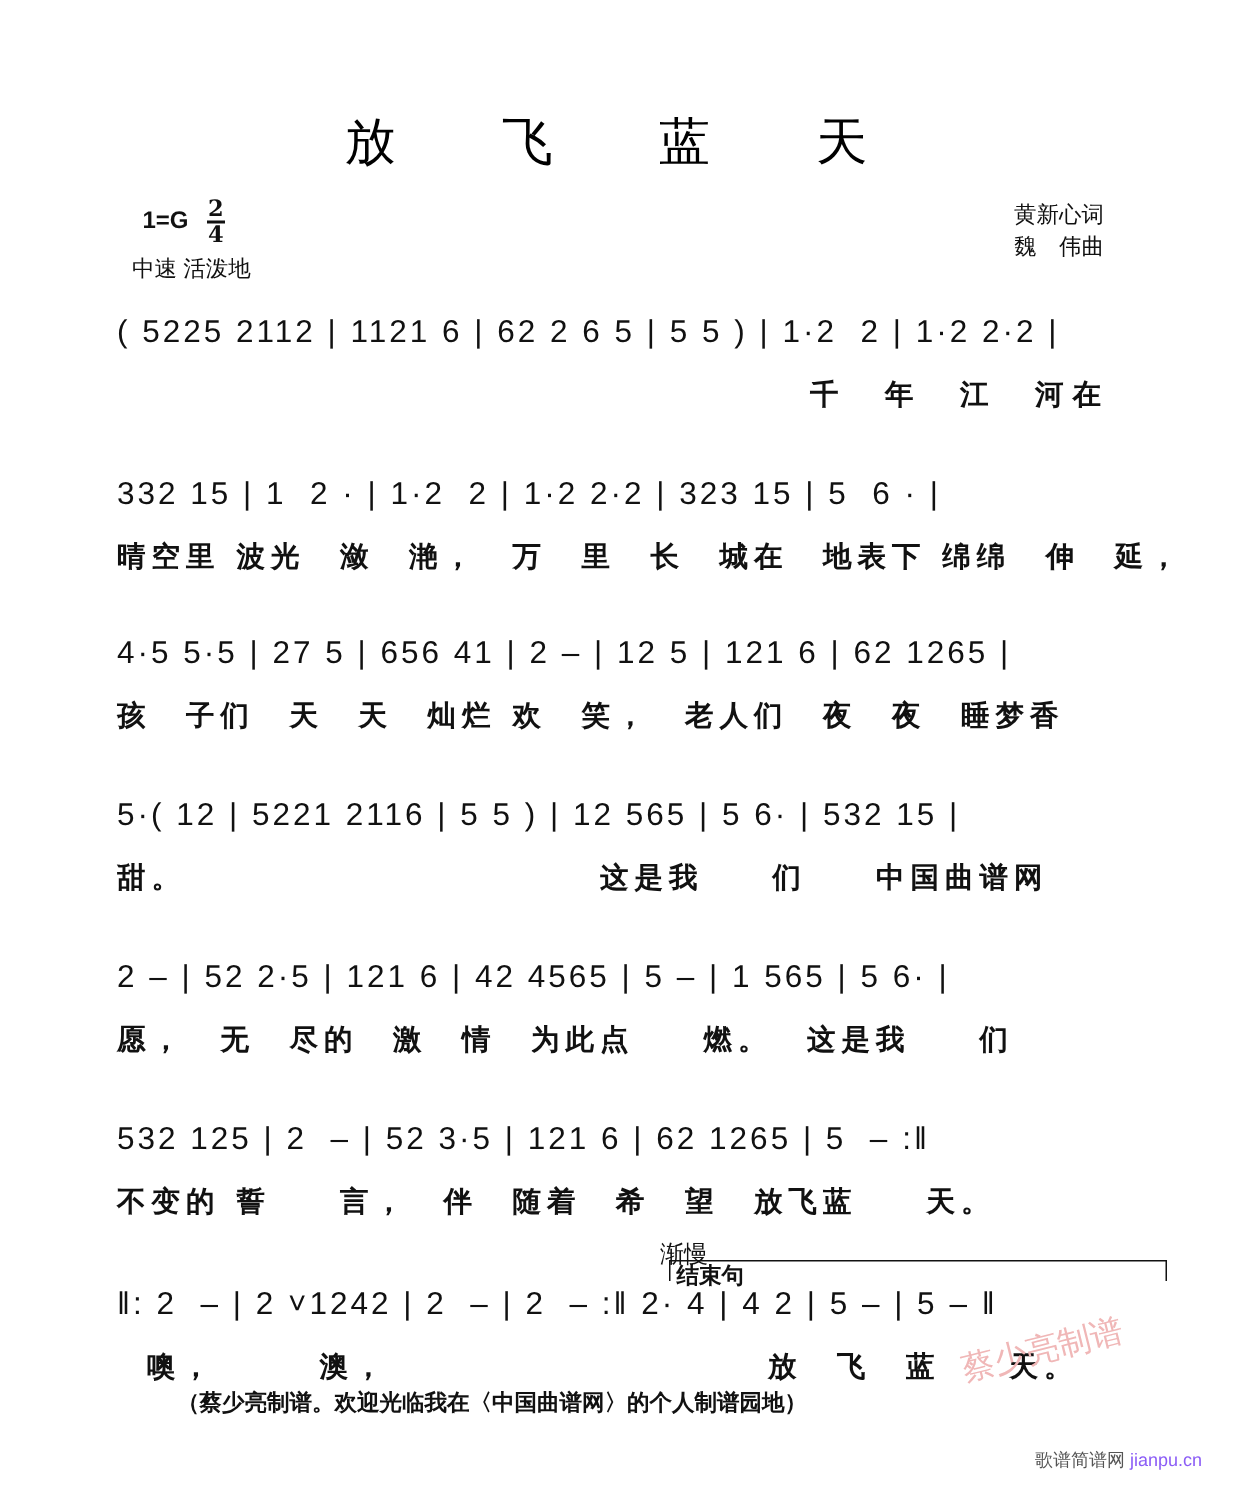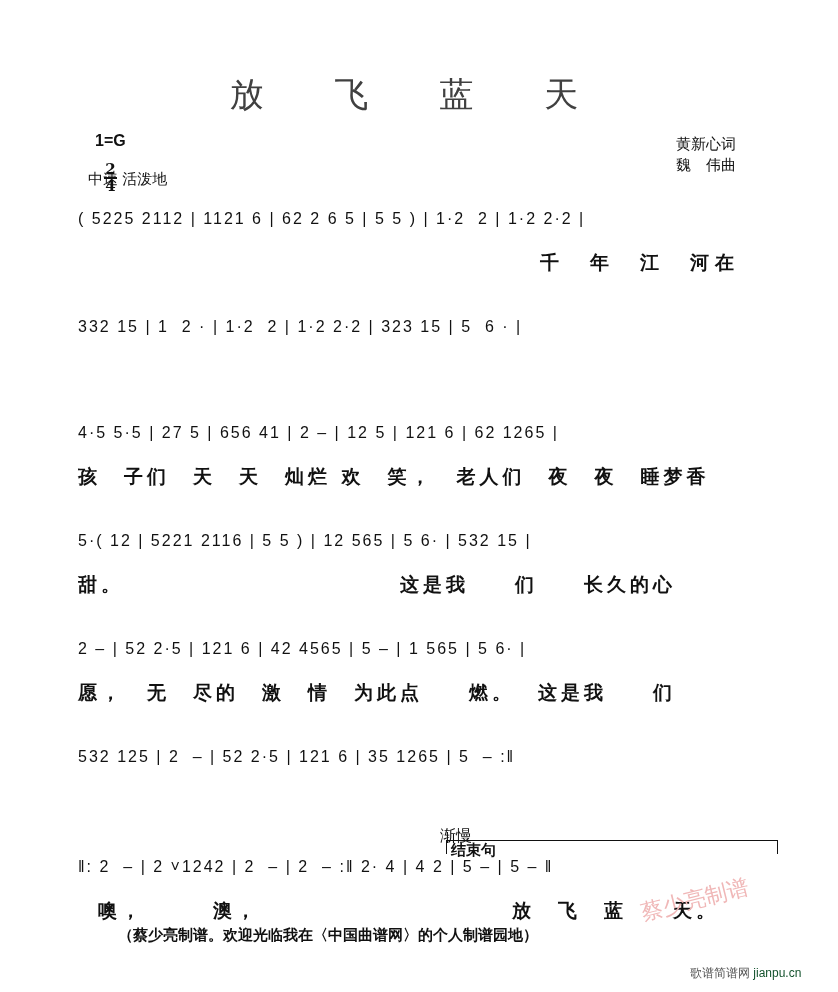--- a/index.html
+++ b/index.html
@@ -1,29 +1,29 @@
 <!DOCTYPE html>
 <html><head>
 <meta charset="utf-8">
 <style>
   html,body{margin:0;padding:0;background:#fff;}
   body{width:838px;height:992px;position:relative;overflow:hidden;font-family:"Liberation Sans","DejaVu Sans",sans-serif;color:#111;}
-  .title{position:absolute;top:72px;left:0;width:838px;text-align:center;font-family:"DejaVu Sans",sans-serif;font-size:34px;color:#404040;letter-spacing:30px;font-weight:normal;}
-  .key{position:absolute;top:132px;left:95px;font-size:16px;font-weight:bold;display:flex;align-items:center;gap:12px;flex-direction:column;}
+  .title{position:absolute;top:72px;left:0;width:838px;text-align:center;font-family:"DejaVu Sans",sans-serif;font-size:34px;color:#000000;letter-spacing:30px;font-weight:normal;}
+  .key{position:absolute;top:132px;left:95px;font-size:16px;font-weight:bold;display:flex;align-items:center;gap:12px;}
   .frac{display:inline-flex;flex-direction:column;align-items:center;font-family:"DejaVu Serif",serif;font-weight:bold;font-size:15px;line-height:15px;}
   .frac .n{border-bottom:2px solid #111;padding:0 1px;}
   .tempo{position:absolute;top:170px;left:88px;font-size:15px;}
   .credits{position:absolute;top:133px;left:676px;font-size:15px;font-weight:normal;line-height:21px;}
   .row{position:absolute;left:78px;width:680px;height:70px;}
-  .notes{position:absolute;top:0;left:0;width:680px;height:32px;display:flex;align-items:flex-start;font-size:16px;white-space:pre;letter-spacing:2px;}
+  .notes{position:absolute;top:0;left:0;width:680px;height:32px;display:flex;align-items:flex-start;font-size:21px;white-space:pre;letter-spacing:2px;}
   .lyr{position:absolute;top:40px;left:0;width:680px;font-size:19px;font-weight:bold;white-space:pre;letter-spacing:4px;font-family:"DejaVu Sans",sans-serif;}
   .footer{position:absolute;top:926px;left:118px;font-size:15px;font-weight:bold;}
   .wm{position:absolute;top:885px;left:640px;font-size:22px;color:#f0b7b7;transform:rotate(-14deg);font-family:"DejaVu Serif",serif;}
   .site{position:absolute;top:965px;left:690px;font-size:12px;color:#555;}
-  .site b{color:#14532d;font-weight:normal;}
+  .site b{color:#8b5cf6;font-weight:normal;}
   .slow{position:absolute;top:826px;left:440px;font-size:16px;}
   .endbr{position:absolute;top:840px;left:446px;width:332px;height:14px;border-top:1.5px solid #111;border-left:1.5px solid #111;border-right:1.5px solid #111;font-size:15px;font-weight:bold;padding-left:4px;box-sizing:border-box;}
 </style>
 </head>
 <body>
 
 <div class="title">放 飞 蓝 天</div>
 
 <div class="key">
   <span>1=G</span>
@@ -38,39 +38,41 @@
   <div>魏　伟曲</div>
 </div>
 
 <div class="row" style="top:210px;">
   <div class="notes">( 5225 2112 | 1121 6 | 62 2 6 5 | 5 5 ) | 1·2  2 | 1·2 2·2 |</div>
   <div class="lyr" style="left:462px;letter-spacing:6px;">千　年　江　河在</div>
 </div>
 
 <div class="row" style="top:318px;">
   <div class="notes">332 15 | 1  2 · | 1·2  2 | 1·2 2·2 | 323 15 | 5  6 · |</div>
+  <div class="lyr">晴空里 波光　潋　滟，　万　里　长　城在　地表下 绵绵　伸　延，</div>
 </div>
 
 <div class="row" style="top:424px;">
   <div class="notes">4·5 5·5 | 27 5 | 656 41 | 2 – | 12 5 | 121 6 | 62 1265 |</div>
   <div class="lyr">孩　子们　天　天　灿烂 欢　笑，　老人们　夜　夜　睡梦香</div>
 </div>
 
 <div class="row" style="top:532px;">
   <div class="notes">5·( 12 | 5221 2116 | 5 5 ) | 12 565 | 5 6· | 532 15 |</div>
-  <div class="lyr">甜。　　　　　　　　　　　　这是我　　们　　长久的心</div>
+  <div class="lyr">甜。　　　　　　　　　　　　这是我　　们　　中国曲谱网</div>
 </div>
 
 <div class="row" style="top:640px;">
   <div class="notes">2 – | 52 2·5 | 121 6 | 42 4565 | 5 – | 1 565 | 5 6· |</div>
   <div class="lyr">愿，　无　尽的　激　情　为此点　　燃。　这是我　　们</div>
 </div>
 
 <div class="row" style="top:748px;">
-  <div class="notes">532 125 | 2  – | 52 2·5 | 121 6 | 35 1265 | 5  – :‖</div>
+  <div class="notes">532 125 | 2  – | 52 3·5 | 121 6 | 62 1265 | 5  – :‖</div>
+  <div class="lyr">不变的 誓　　言，　伴　随着　希　望　放飞蓝　　天。</div>
 </div>
 
 <div class="slow">渐慢</div>
 <div class="endbr">
   <span>结束句</span>
 </div>
 
 <div class="row" style="top:858px;">
   <div class="notes">‖: 2  – | 2 ˅1242 | 2  – | 2  – :‖ 2· 4 | 4 2 | 5 – | 5 – ‖</div>
   <div class="lyr" style="left:20px;">噢，　　　澳，　　　　　　　　　　　放　飞　蓝　　天。</div>

